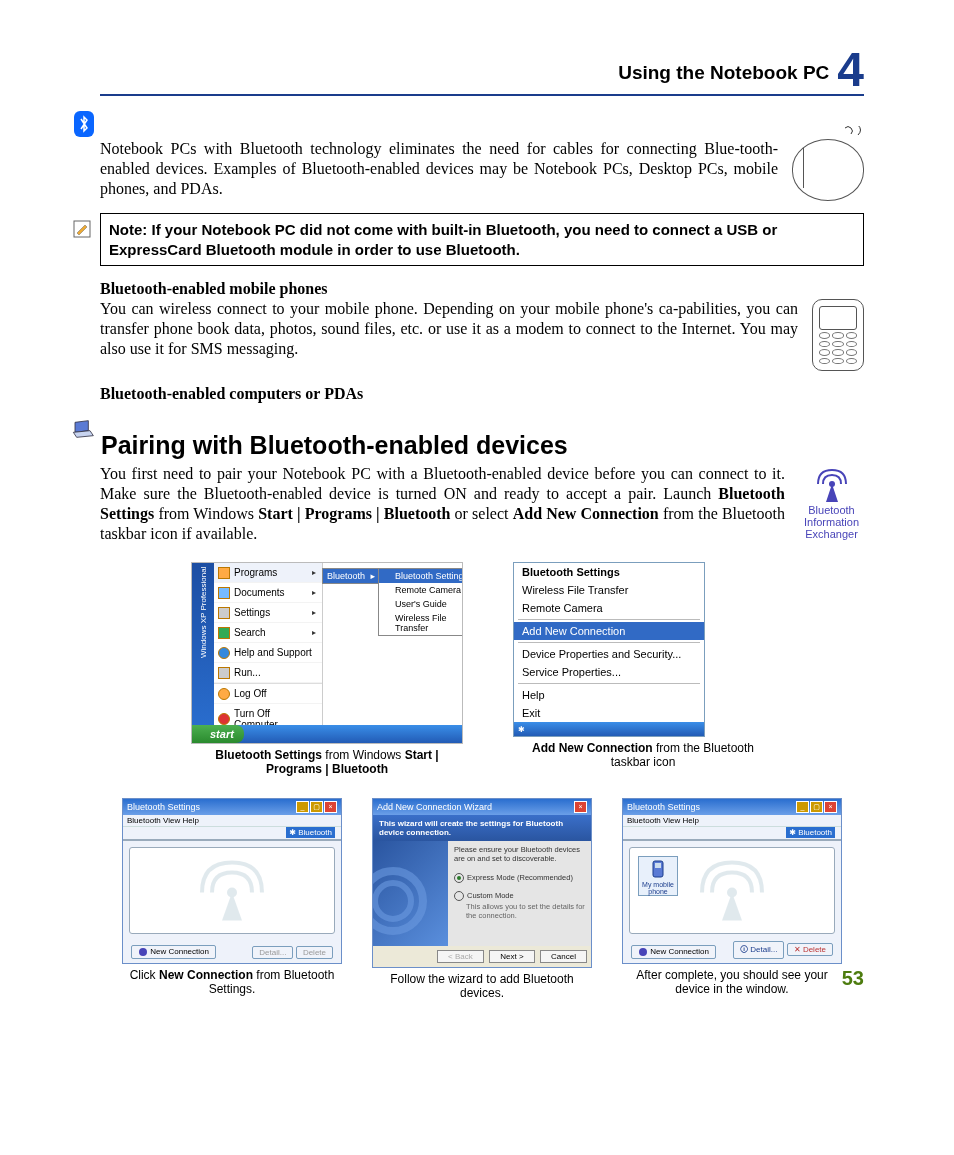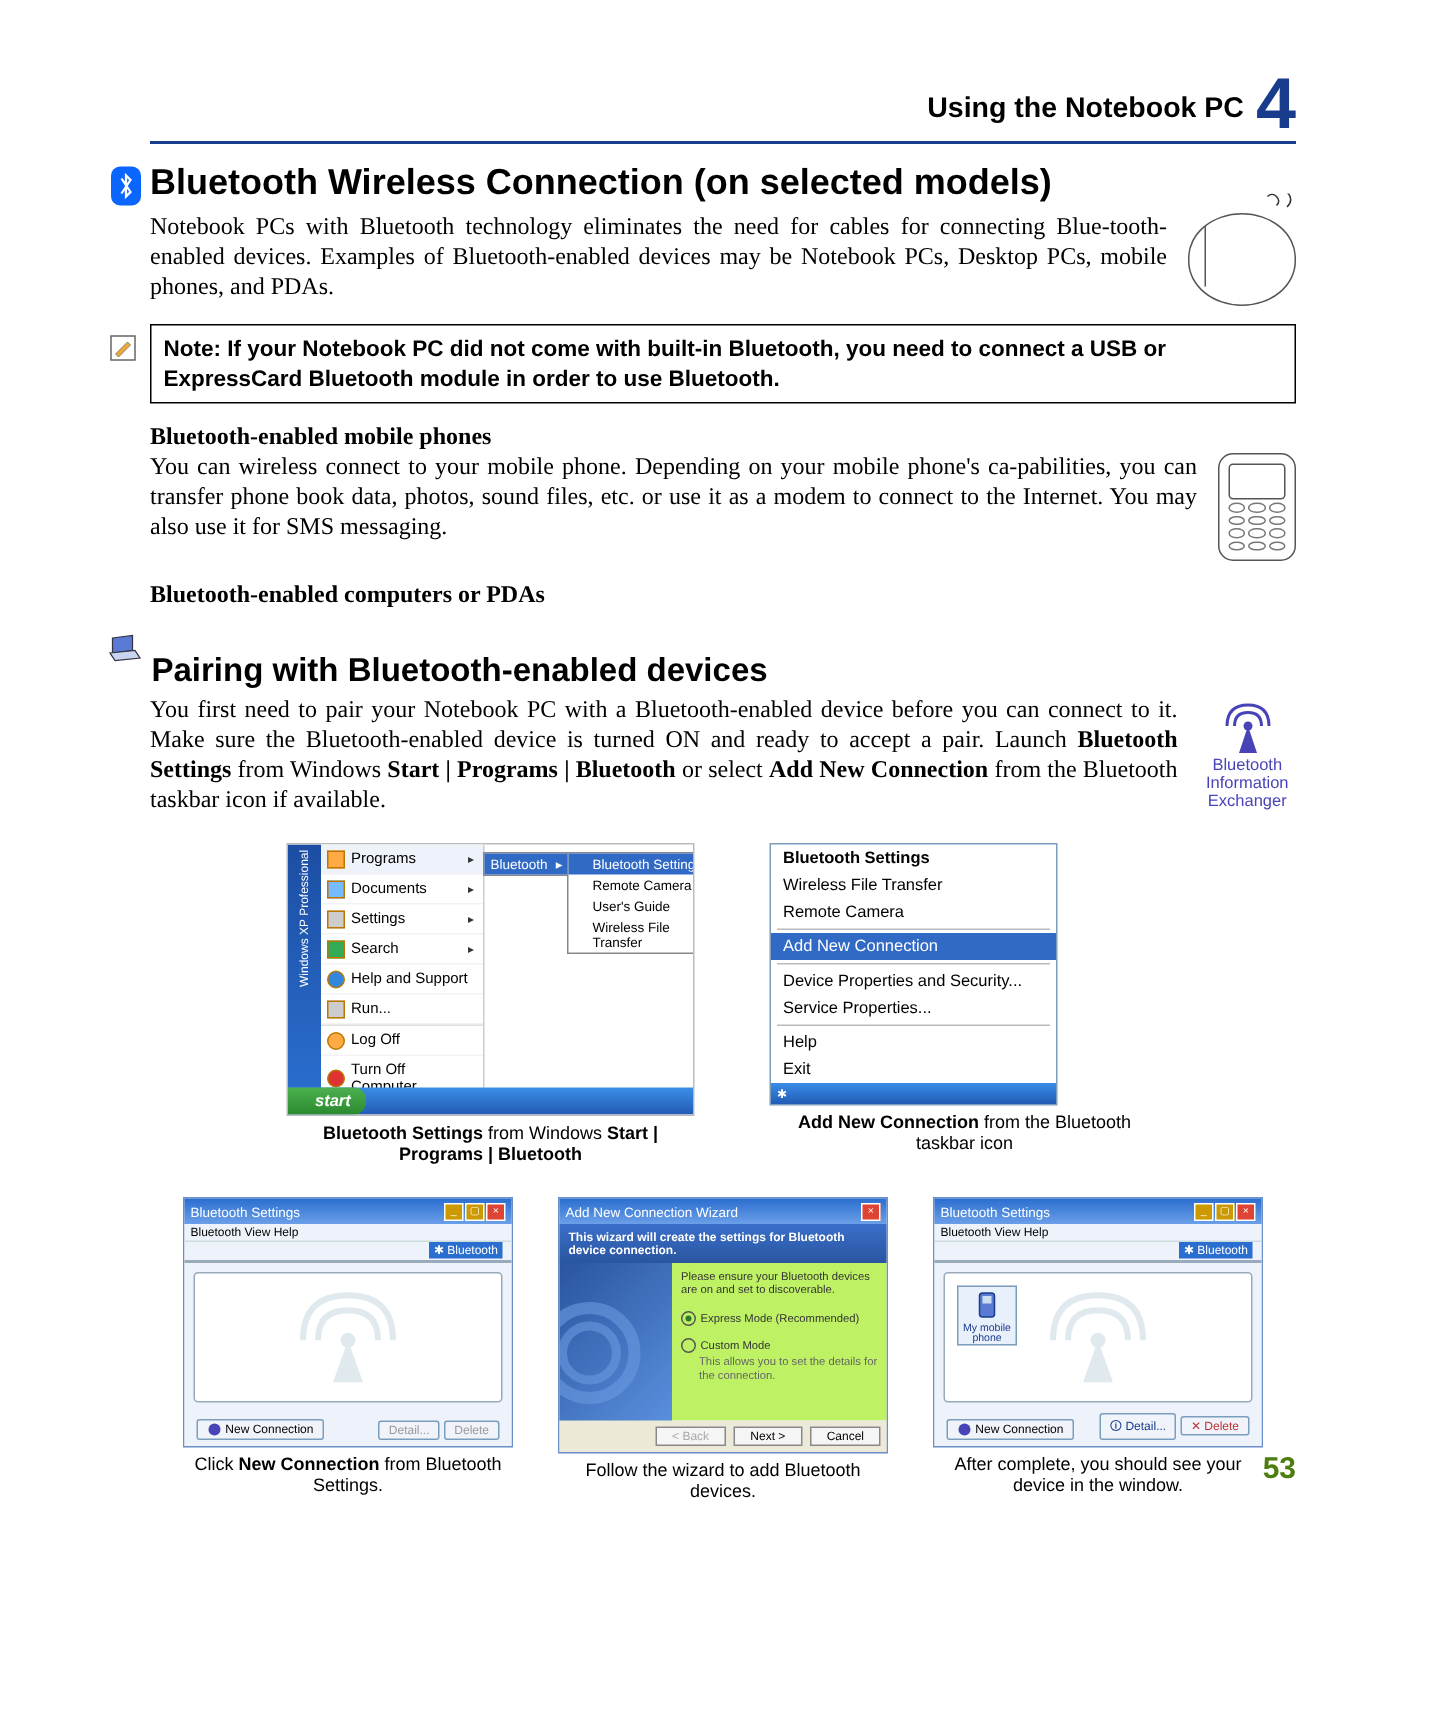--- a/index.html
+++ b/index.html
@@ -81,21 +81,21 @@
   .sub-h {
     font-family: "Times New Roman", serif;
     font-weight: bold;
     font-size: 16px;
     margin-top: 14px;
     margin-bottom: 1px;
   }
   h2.pairing {
     font-family: Arial, Helvetica, sans-serif;
     font-weight: bold;
-    font-size: 22px;
+    font-size: 25px;
     margin: 14px 0 2px 0;
   }
   .row-with-aside {
     display: flex;
     gap: 14px;
     align-items: flex-start;
   }
   .row-with-aside .text-col {
     flex: 1;
   }
@@ -353,21 +353,21 @@
   }
   .wiz-body-blue {
     background: linear-gradient(#3a6fc9, #2a55a0);
     color: #fff;
     padding: 4px 6px;
     font-size: 8px;
     font-weight: bold;
   }
   .wiz-content {
     display: flex;
-    background: #bef264;
+    background: #e5e5e5;
     height: 105px;
   }
   .wiz-left {
     width: 75px;
     background: linear-gradient(135deg, #2a55a0, #5a8fdd);
     position: relative;
     overflow: hidden;
   }
   .wiz-right {
     flex: 1;
@@ -446,21 +446,20 @@
     <div class="header-title">Using the Notebook PC</div>
     <div class="chapter-num">4</div>
   </div>
 
   <div class="section-row">
     <div class="bt-icon">
       <svg width="12" height="18" viewBox="0 0 12 18">
           <path d="M3 4 L9 13 L6 16 V2 L9 5 L3 14" stroke="#fff" stroke-width="1.5" fill="none"></path>
         </svg>
     </div>
-    <h1 class="section">Bluetooth Wireless Connection (on selected models)</h1>
   </div>
 
   <div class="row-with-aside">
     <div class="text-col body-text">Notebook PCs with Bluetooth technology eliminates the need for cables for connecting Blue-tooth-enabled devices. Examples of Bluetooth-enabled devices may be Notebook PCs, Desktop PCs, mobile phones, and PDAs.</div>
     <div class="aside-icon">
       <svg width="70" height="60" viewBox="0 0 70 60" style="position:absolute;top:-14px;left:0;">
         <path d="M52 2 q3 -3 6 0 q3 3 0 6" stroke="#333" stroke-width="1" fill="none"></path>
         <path d="M55 -1 q5 -5 10 0 q5 5 0 10" stroke="#333" stroke-width="1" fill="none"></path>
       </svg>
       <div style="position:absolute;left:10px;top:8px;width:1px;height:40px;border-left:1.2px solid #555;"></div>

